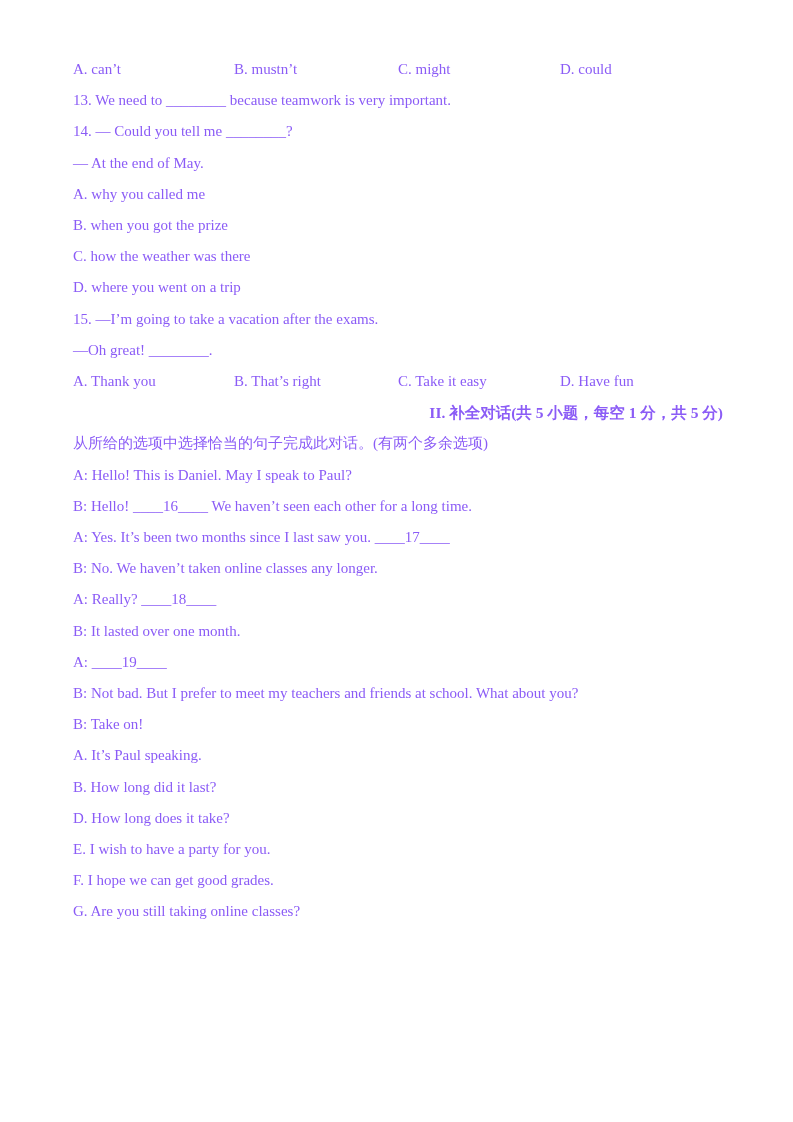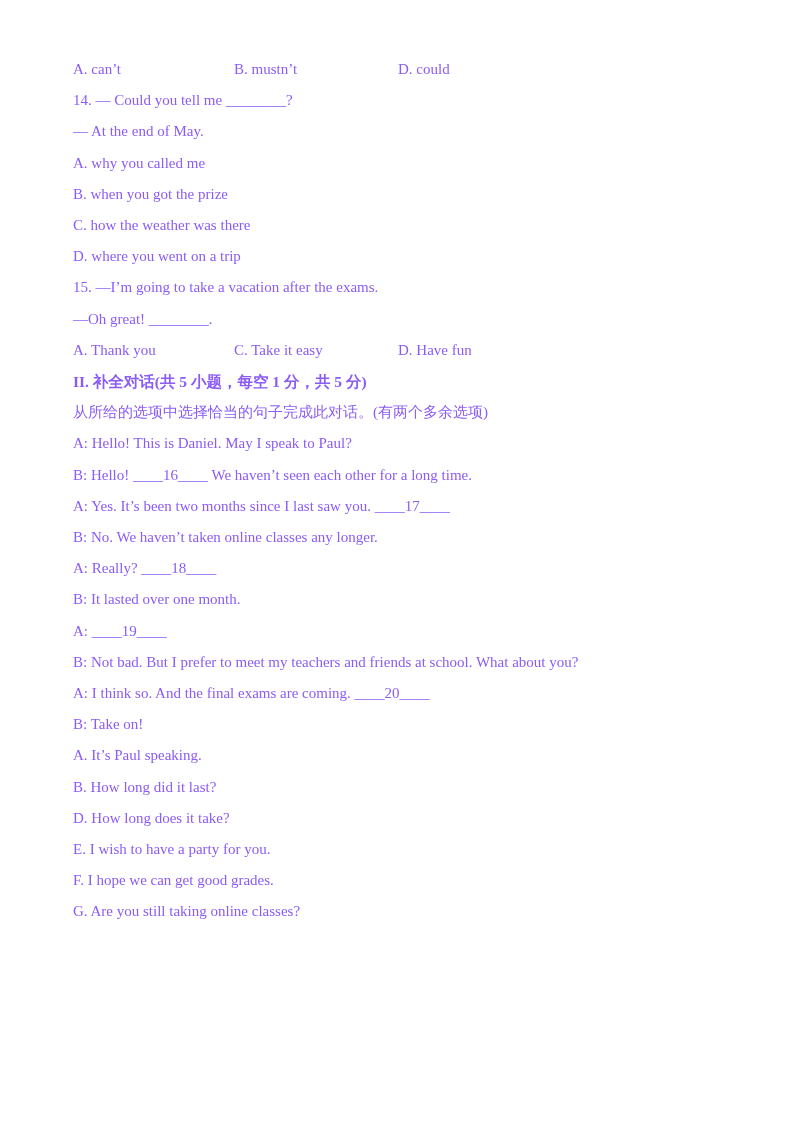--- a/index.html
+++ b/index.html
@@ -20,55 +20,56 @@
     overflow: hidden;
   }
   .para {
     line-height: 31.2px;
     margin: 0;
     white-space: pre-wrap;
   }
   .heading {
     font-weight: bold;
     font-size: 15.5px;
+    text-align: right;
   }
   .options-row {
     display: grid;
     grid-template-columns: 161px 164px 162px 1fr;
   }
   .options-row span {
     display: block;
   }
 </style>
 </head>
 <body>
 
 <div class="page">
   <div id="doc-body">
-      <div class="options-row para"><span>A. can’t</span><span>B. mustn’t</span><span>D. could</span></div>
+      <div class="options-row para"><span>A. can’t</span><span>B. mustn’t</span><span>C. might</span><span>D. could</span></div>
+      <div class="para">13. We need to ________ because teamwork is very important.</div>
       <div class="para">14. — Could you tell me ________?</div>
       <div class="para">— At the end of May.</div>
       <div class="para">A. why you called me</div>
       <div class="para">B. when you got the prize</div>
       <div class="para">C. how the weather was there</div>
       <div class="para">D. where you went on a trip</div>
       <div class="para">15. —I’m going to take a vacation after the exams.</div>
       <div class="para">—Oh great! ________.</div>
-      <div class="options-row para"><span>A. Thank you</span><span>C. Take it easy</span><span>D. Have fun</span></div>
+      <div class="options-row para"><span>A. Thank you</span><span>B. That’s right</span><span>C. Take it easy</span><span>D. Have fun</span></div>
       <div class="para heading">II. 补全对话(共 5 小题，每空 1 分，共 5 分)</div>
       <div class="para">从所给的选项中选择恰当的句子完成此对话。(有两个多余选项)</div>
       <div class="para">A: Hello! This is Daniel. May I speak to Paul?</div>
       <div class="para">B: Hello! ____16____ We haven’t seen each other for a long time.</div>
       <div class="para">A: Yes. It’s been two months since I last saw you. ____17____</div>
       <div class="para">B: No. We haven’t taken online classes any longer.</div>
       <div class="para">A: Really? ____18____</div>
       <div class="para">B: It lasted over one month.</div>
       <div class="para">A: ____19____</div>
       <div class="para">B: Not bad. But I prefer to meet my teachers and friends at school. What about you?</div>
-      <div class="para">A: I think so. And the final exams are coming. ____20____</div>
       <div class="para">B: Take on!</div>
       <div class="para">A. It’s Paul speaking.</div>
       <div class="para">B. How long did it last?</div>
       <div class="para">D. How long does it take?</div>
       <div class="para">E. I wish to have a party for you.</div>
       <div class="para">F. I hope we can get good grades.</div>
       <div class="para">G. Are you still taking online classes?</div>
     </div>
 </div>
 

